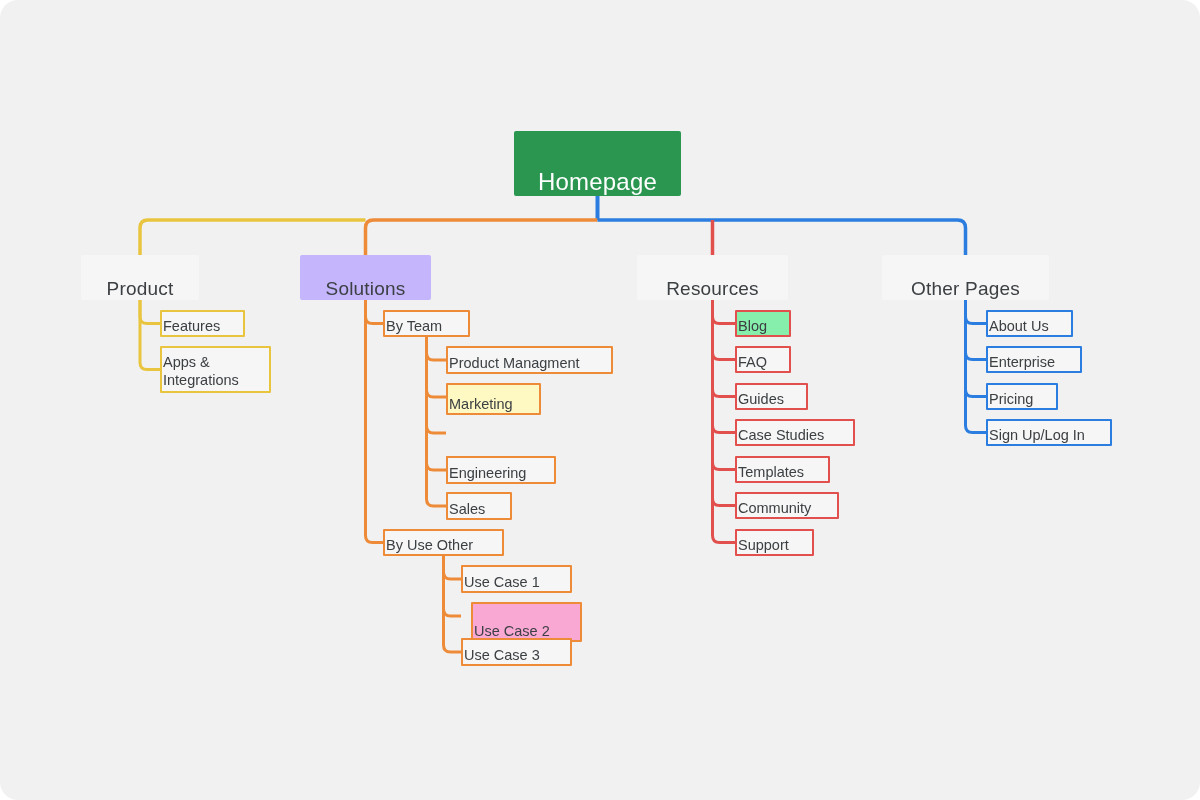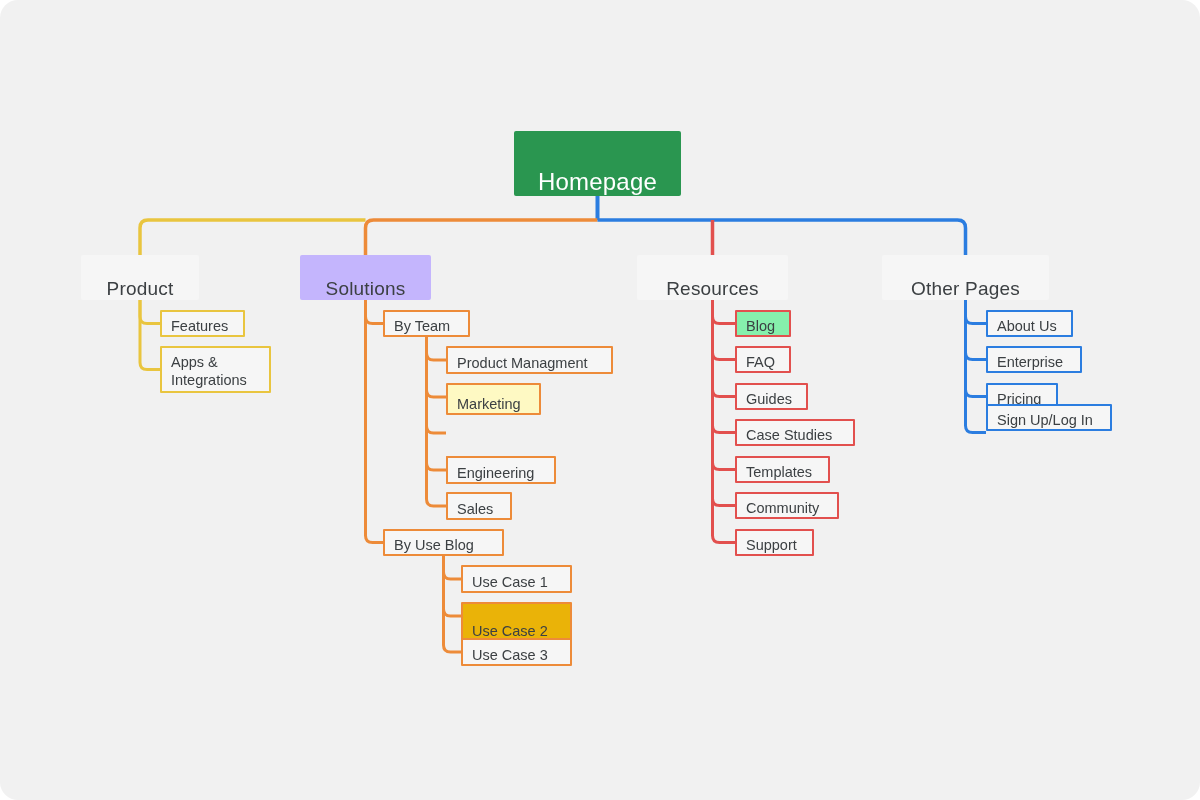--- a/index.html
+++ b/index.html
@@ -47,21 +47,21 @@
   .node.major {
     font-size: 19px;
   }
   
   .node.leaf {
     background: #f6f6f6;
     border-style: solid;
     border-width: 2px;
     color: #3c4043;
     font-size: 14.5px;
-    padding: 0 9px;
+    padding: 0 1px;
     border-radius: 1px;
     line-height: 1.25;
   }
   .node.leaf.multiline {
     display: block;
     padding-top: 5px;
     white-space: pre-line;
   }
 </style>
 </head>
@@ -109,32 +109,32 @@
       <div class="node leaf" style="left: 160px; top: 310px; width: 85px; height: 27px; border-color: rgb(233, 197, 63); background: rgb(246, 246, 246); color: rgb(60, 64, 67);"><span>Features</span></div>
       <div class="node leaf multiline" style="left: 160px; top: 346px; width: 111px; height: 47px; border-color: rgb(233, 197, 63); background: rgb(246, 246, 246); color: rgb(60, 64, 67);"><span>Apps &amp;
 Integrations</span></div>
       <div class="node filled major" style="left: 300px; top: 255px; width: 131px; height: 45px; border-color: rgb(237, 139, 57); background: #c4b5fd; color: rgb(60, 64, 67);"><span>Solutions</span></div>
       <div class="node leaf" style="left: 383px; top: 310px; width: 87px; height: 27px; border-color: rgb(237, 139, 57); background: rgb(246, 246, 246); color: rgb(60, 64, 67);"><span>By Team</span></div>
       <div class="node leaf" style="left: 446px; top: 346px; width: 167px; height: 28px; border-color: rgb(237, 139, 57); background: rgb(246, 246, 246); color: rgb(60, 64, 67);"><span>Product Managment</span></div>
       <div class="node leaf" style="left: 446px; top: 383px; width: 95px; height: 32px; border-color: rgb(237, 139, 57); background: #fef9c3; color: rgb(60, 64, 67);"><span>Marketing</span></div>
       <div class="node leaf" style="left: 446px; top: 419px; width: 74px; height: 28px; border-color: rgb(237, 139, 57); background: rgb(246, 246, 246); color: rgb(60, 64, 67); margin-top: 37px;"><span>Design</span></div>
       <div class="node leaf" style="left: 446px; top: 456px; width: 110px; height: 28px; border-color: rgb(237, 139, 57); background: rgb(246, 246, 246); color: rgb(60, 64, 67);"><span>Engineering</span></div>
       <div class="node leaf" style="left: 446px; top: 492px; width: 66px; height: 28px; border-color: rgb(237, 139, 57); background: rgb(246, 246, 246); color: rgb(60, 64, 67);"><span>Sales</span></div>
-      <div class="node leaf" style="left: 383px; top: 529px; width: 121px; height: 27px; border-color: rgb(237, 139, 57); background: rgb(246, 246, 246); color: rgb(60, 64, 67);"><span>By Use Blog</span></div>
+      <div class="node leaf" style="left: 383px; top: 529px; width: 121px; height: 27px; border-color: rgb(237, 139, 57); background: rgb(246, 246, 246); color: rgb(60, 64, 67);"><span>By Use Other</span></div>
       <div class="node leaf" style="left: 461px; top: 565px; width: 111px; height: 28px; border-color: rgb(237, 139, 57); background: rgb(246, 246, 246); color: rgb(60, 64, 67);"><span>Use Case 1</span></div>
-      <div class="node leaf" style="left: 461px; top: 602px; width: 111px; height: 40px; border-color: rgb(237, 139, 57); background: #eab308; color: rgb(60, 64, 67);"><span>Use Case 2</span></div>
+      <div class="node leaf" style="left: 471px; top: 602px; width: 111px; height: 40px; border-color: rgb(237, 139, 57); background: #f9a8d4; color: rgb(60, 64, 67);"><span>Use Case 2</span></div>
       <div class="node leaf" style="left: 461px; top: 638px; width: 111px; height: 28px; border-color: rgb(237, 139, 57); background: rgb(246, 246, 246); color: rgb(60, 64, 67);"><span>Use Case 3</span></div>
       <div class="node filled major" style="left: 637px; top: 255px; width: 151px; height: 45px; border-color: rgb(226, 80, 78); background: rgb(246, 246, 246); color: rgb(60, 64, 67);"><span>Resources</span></div>
       <div class="node leaf" style="left: 735px; top: 310px; width: 56px; height: 27px; border-color: rgb(226, 80, 78); background: #86efac; color: rgb(60, 64, 67);"><span>Blog</span></div>
       <div class="node leaf" style="left: 735px; top: 346px; width: 56px; height: 27px; border-color: rgb(226, 80, 78); background: rgb(246, 246, 246); color: rgb(60, 64, 67);"><span>FAQ</span></div>
       <div class="node leaf" style="left: 735px; top: 383px; width: 73px; height: 27px; border-color: rgb(226, 80, 78); background: rgb(246, 246, 246); color: rgb(60, 64, 67);"><span>Guides</span></div>
       <div class="node leaf" style="left: 735px; top: 419px; width: 120px; height: 27px; border-color: rgb(226, 80, 78); background: rgb(246, 246, 246); color: rgb(60, 64, 67);"><span>Case Studies</span></div>
       <div class="node leaf" style="left: 735px; top: 456px; width: 95px; height: 27px; border-color: rgb(226, 80, 78); background: rgb(246, 246, 246); color: rgb(60, 64, 67);"><span>Templates</span></div>
       <div class="node leaf" style="left: 735px; top: 492px; width: 104px; height: 27px; border-color: rgb(226, 80, 78); background: rgb(246, 246, 246); color: rgb(60, 64, 67);"><span>Community</span></div>
       <div class="node leaf" style="left: 735px; top: 529px; width: 79px; height: 27px; border-color: rgb(226, 80, 78); background: rgb(246, 246, 246); color: rgb(60, 64, 67);"><span>Support</span></div>
       <div class="node filled major" style="left: 882px; top: 255px; width: 167px; height: 45px; border-color: rgb(43, 125, 224); background: rgb(246, 246, 246); color: rgb(60, 64, 67);"><span>Other Pages</span></div>
       <div class="node leaf" style="left: 986px; top: 310px; width: 87px; height: 27px; border-color: rgb(43, 125, 224); background: rgb(246, 246, 246); color: rgb(60, 64, 67);"><span>About Us</span></div>
       <div class="node leaf" style="left: 986px; top: 346px; width: 96px; height: 27px; border-color: rgb(43, 125, 224); background: rgb(246, 246, 246); color: rgb(60, 64, 67);"><span>Enterprise</span></div>
       <div class="node leaf" style="left: 986px; top: 383px; width: 72px; height: 27px; border-color: rgb(43, 125, 224); background: rgb(246, 246, 246); color: rgb(60, 64, 67);"><span>Pricing</span></div>
-      <div class="node leaf" style="left: 986px; top: 404px; width: 126px; height: 27px; border-color: rgb(43, 125, 224); background: rgb(246, 246, 246); color: rgb(60, 64, 67);"><span>Sign Up/Log In</span></div>
+      <div class="node leaf" style="left: 986px; top: 419px; width: 126px; height: 27px; border-color: rgb(43, 125, 224); background: rgb(246, 246, 246); color: rgb(60, 64, 67);"><span>Sign Up/Log In</span></div>
     </div>
 
 </div>
 
 </body></html>

